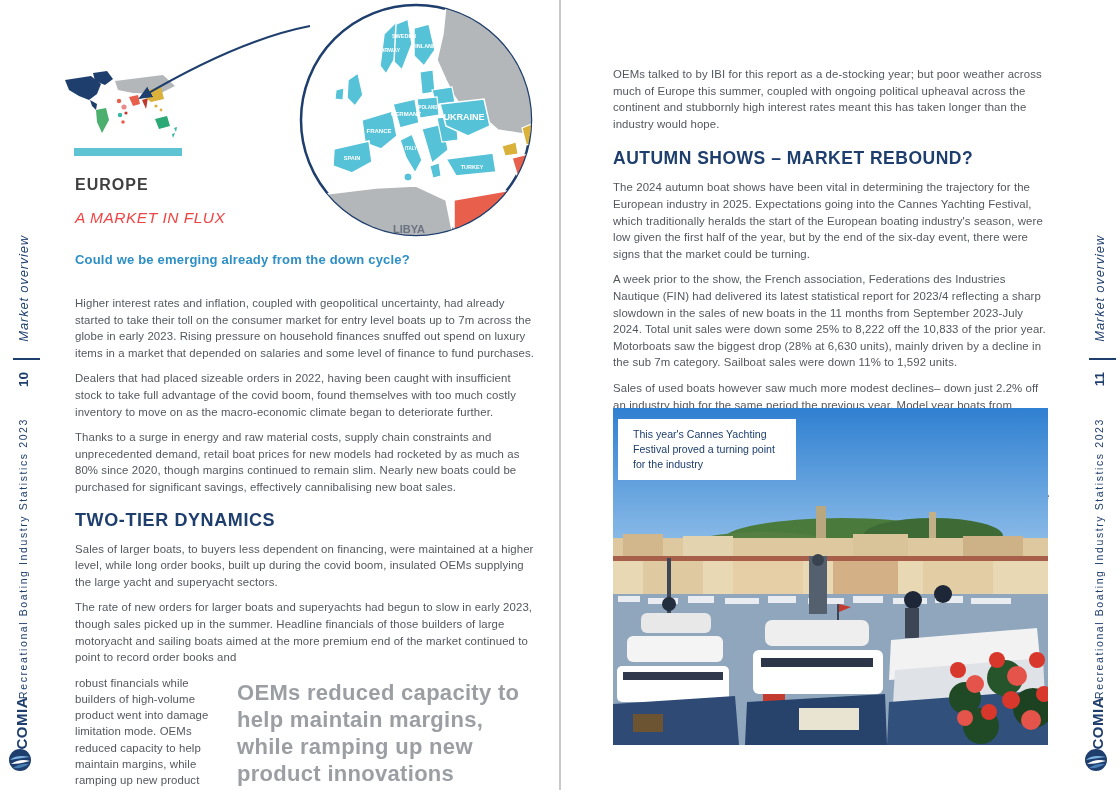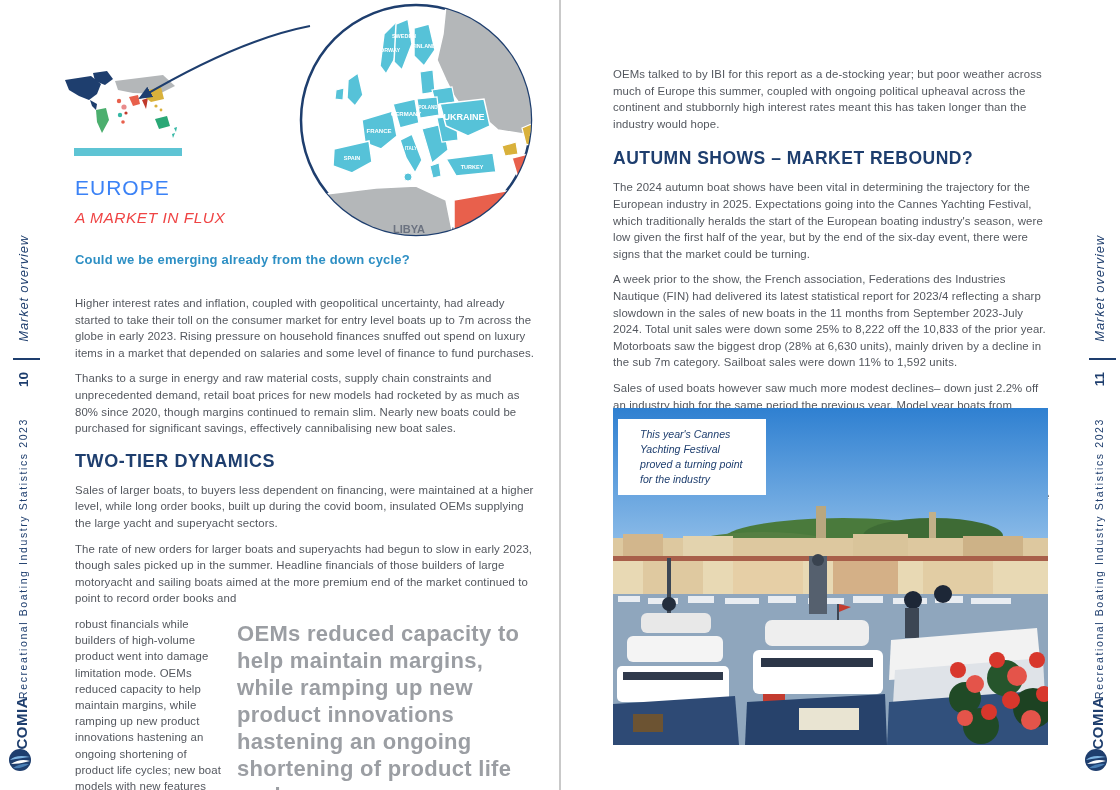--- a/index.html
+++ b/index.html
@@ -20,39 +20,39 @@
   .v-title { font-size:10.5px; letter-spacing:1.6px; color:#1e3e6e; }
   .v-brand { font-weight:bold; font-size:15px; letter-spacing:0.5px; }
   .logo-globe { position:absolute; }
 
   
   .mini-map { position:absolute; left:63px; top:70px; }
   .teal-bar { position:absolute; left:74px; top:148px; width:108px; height:8px; background:#5ec4d4; }
   .circle-map { position:absolute; left:296px; top:0px; }
   .arrow-svg { position:absolute; left:128px; top:12px; }
 
-  .h-europe { position:absolute; left:75px; top:176px; font-size:21px; font-weight:normal; letter-spacing:1px; color:#3b82f6; }
+  .h-europe { position:absolute; left:75px; top:176px; font-size:16px; font-weight:bold; letter-spacing:1px; color:#404040; }
   .h-flux { position:absolute; left:75px; top:209px; font-size:15.5px; font-style:italic; color:#ef4444; letter-spacing:0.5px; }
 
   .flow-left { position:absolute; left:75px; top:252px; width:466px; }
   .lead-q { color:#2d8fc4; font-size:13px; font-weight:bold; letter-spacing:0.2px; margin-bottom:28px; }
   .body-p { font-size:11.4px; line-height:16.6px; margin-bottom:9px; letter-spacing:0.1px; }
   .h-section { font-size:18px; font-weight:bold; color:#1e3e6e; letter-spacing:0.6px; margin:14px 0 10px 0; }
   .two-col { display:flex; gap:10px; }
   .col-narrow { width:152px; flex:0 0 152px; }
   .col-narrow .body-p { line-height:16.2px; }
   .pull-quote { flex:1; font-size:22px; line-height:27px; font-weight:bold; color:#9b9ea3; letter-spacing:0.3px; padding-top:4px; }
 
   
   .flow-right { position:absolute; left:53px; top:66px; width:437px; }
   .flow-right .body-p { margin-bottom:9px; }
   .h-section-r { font-size:17.5px; font-weight:bold; color:#1e3e6e; letter-spacing:0.5px; margin:16px 0 10px 0; }
 
   .photo { position:absolute; left:53px; top:408px; width:435px; height:337px; overflow:hidden; }
-  .photo-caption { position:absolute; left:5px; top:11px; width:148px; background:#ffffff; padding:8px 22px; font-size:10.6px; line-height:15px; color:#1e3e6e;font-style:italic; }
+  .photo-caption { position:absolute; left:5px; top:11px; width:178px; background:#ffffff; padding:8px 15px; font-size:10.6px; line-height:15px; color:#1e3e6e; }
 </style>
 </head>
 <body>
 
 <div class="spread">
 
   <div class="page page-left">
 
     <div class="vtext v-section" style="left:16px; top:235px;">Market overview</div>
     <div class="v-divider" style="left:13px; top:358px; width:27px;"></div>
@@ -162,20 +162,21 @@
         <text x="132" y="109" font-size="4.5" fill="#ffffff" text-anchor="middle" font-weight="bold">POLAND</text>
       </g>
     </svg>
 
     <div class="h-europe">EUROPE</div>
     <div class="h-flux">A MARKET IN FLUX</div>
 
     <div class="flow-left">
       <div class="lead-q">Could we be emerging already from the down cycle?</div>
       <p class="body-p">Higher interest rates and inflation, coupled with geopolitical uncertainty, had already started to take their toll on the consumer market for entry level boats up to 7m across the globe in early 2023. Rising pressure on household finances snuffed out spend on luxury items in a market that depended on salaries and some level of finance to fund purchases.</p>
+      <p class="body-p">Dealers that had placed sizeable orders in 2022, having been caught with insufficient stock to take full advantage of the covid boom, found themselves with too much costly inventory to move on as the macro-economic climate began to deteriorate further.</p>
       <p class="body-p">Thanks to a surge in energy and raw material costs, supply chain constraints and unprecedented demand, retail boat prices for new models had rocketed by as much as 80% since 2020, though margins continued to remain slim. Nearly new boats could be purchased for significant savings, effectively cannibalising new boat sales.</p>
       <div class="h-section">TWO-TIER DYNAMICS</div>
       <p class="body-p">Sales of larger boats, to buyers less dependent on financing, were maintained at a higher level, while long order books, built up during the covid boom, insulated OEMs supplying the large yacht and superyacht sectors.</p>
       <p class="body-p">The rate of new orders for larger boats and superyachts had begun to slow in early 2023, though sales picked up in the summer. Headline financials of those builders of large motoryacht and sailing boats aimed at the more premium end of the market continued to point to record order books and</p>
       <div class="two-col">
         <div class="col-narrow">
           <p class="body-p">robust financials while builders of high-volume product went into damage limitation mode. OEMs reduced capacity to help maintain margins, while ramping up new product innovations hastening an ongoing shortening of product life cycles; new boat models with new features continued to attract customers across the entire size range and boat type.</p>
 
         </div>
         <div class="pull-quote">OEMs reduced capacity to help maintain margins, while ramping up new product innovations hastening an ongoing shortening of product life cycles.</div>

